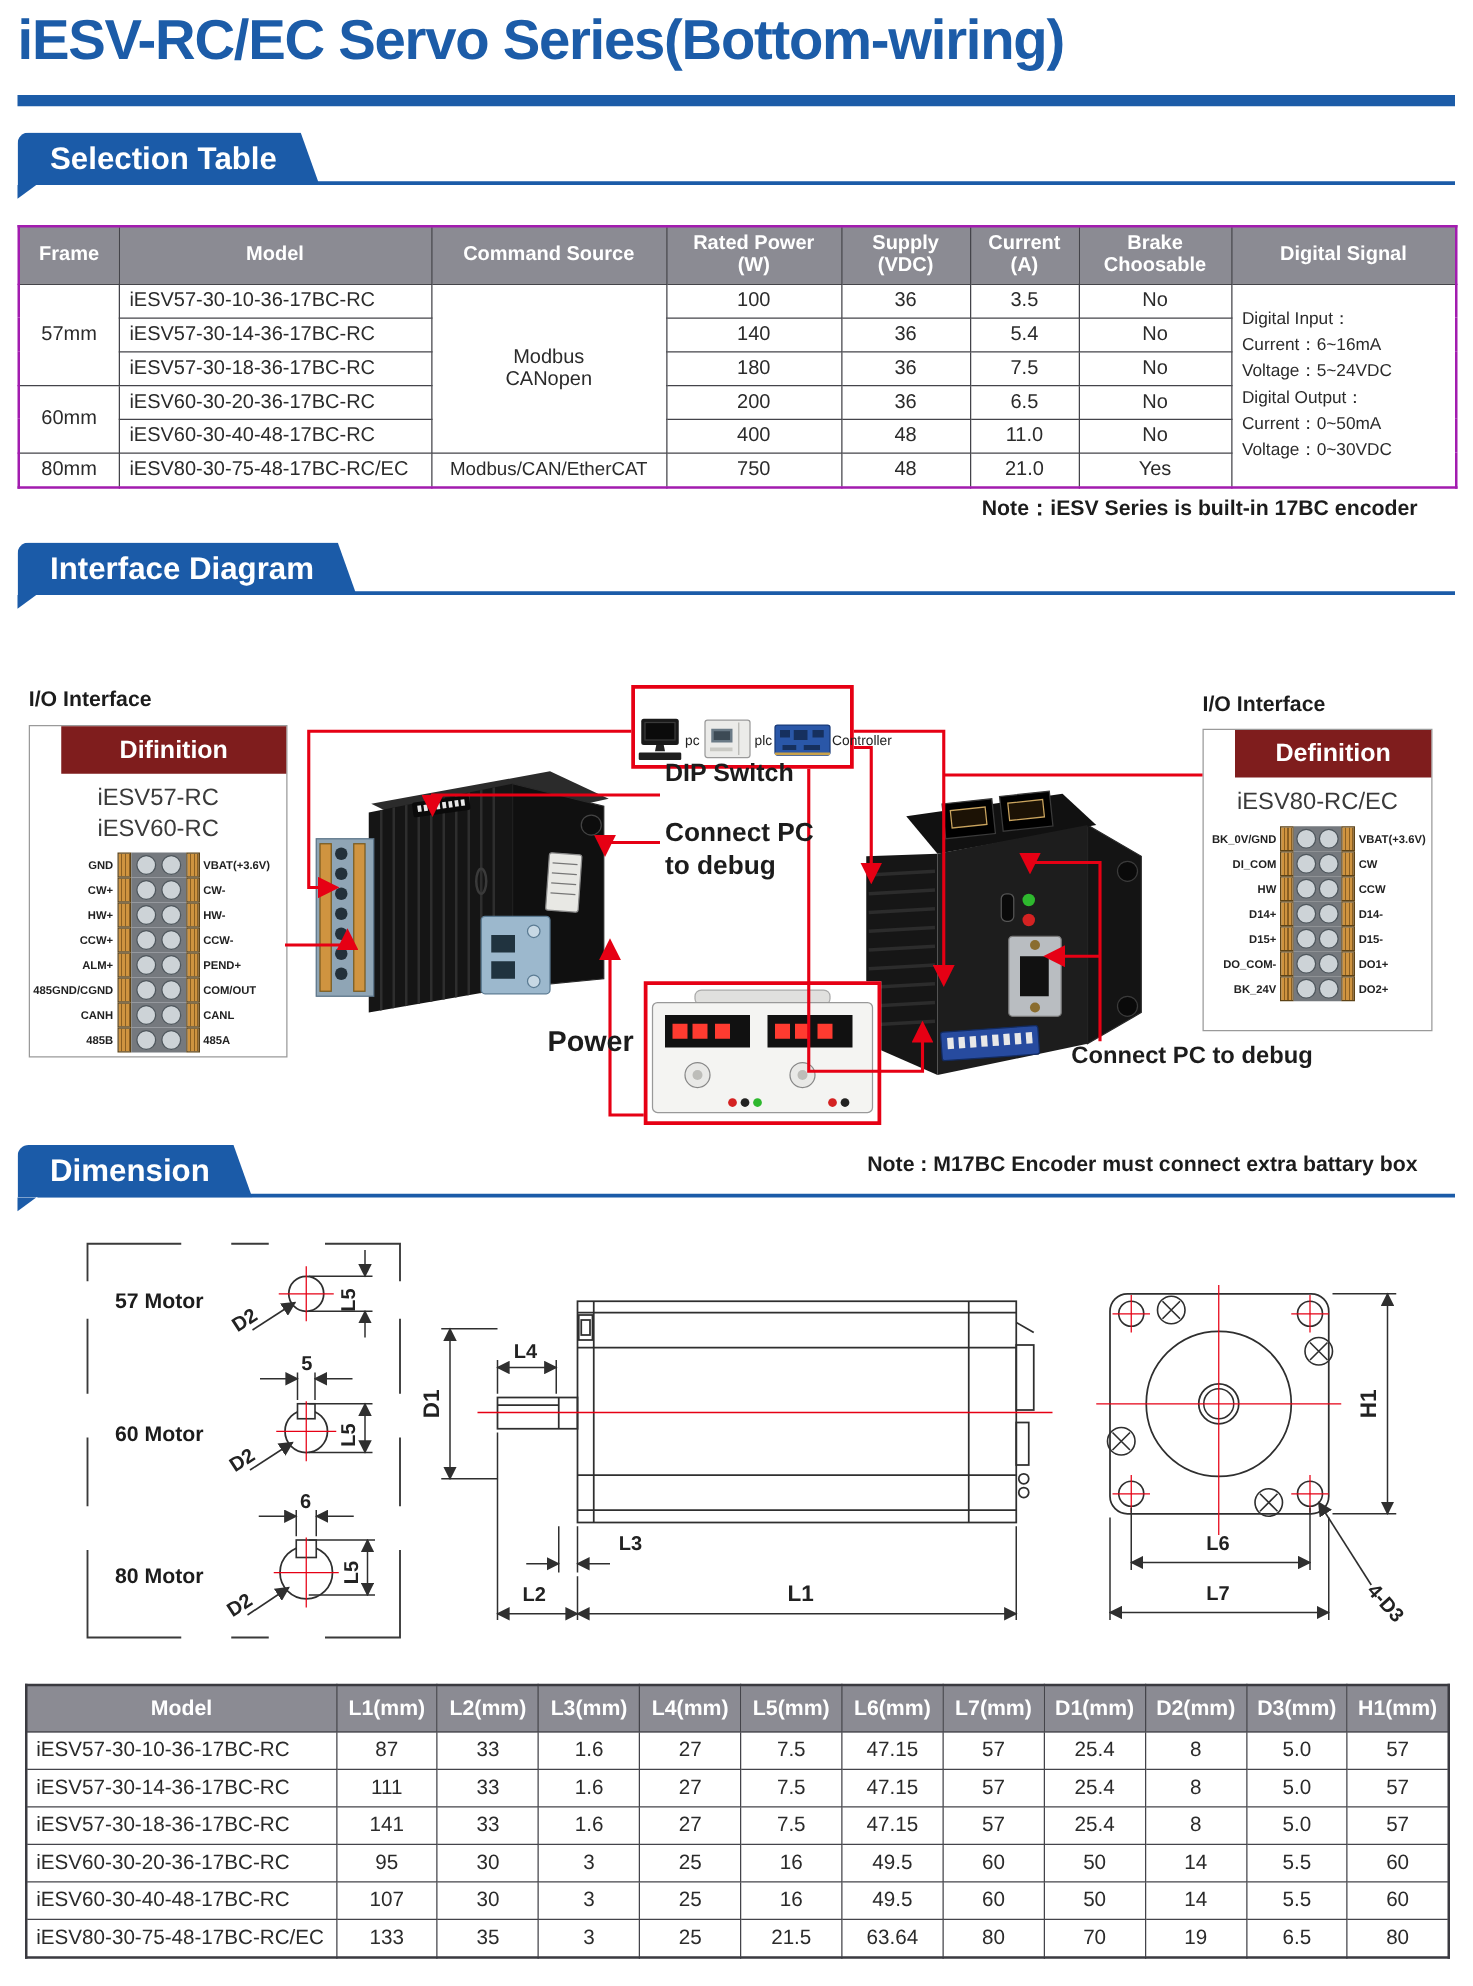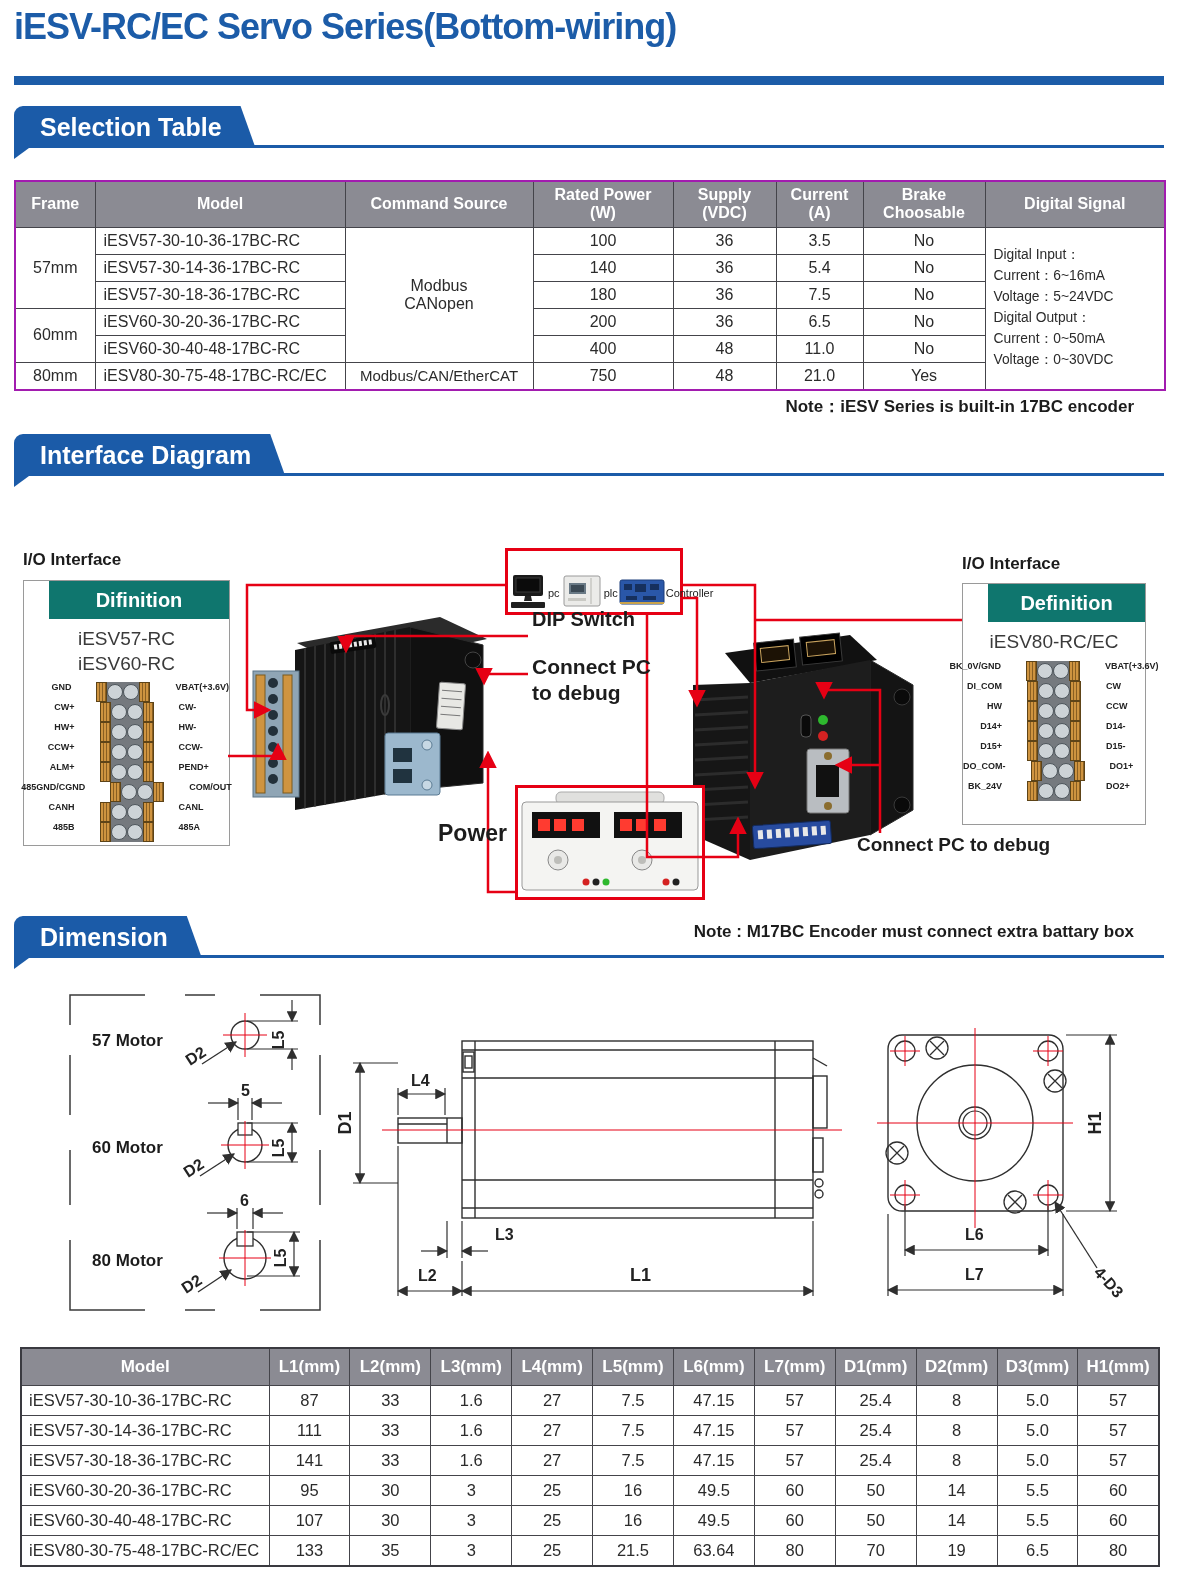--- a/index.html
+++ b/index.html
@@ -1,20 +1,20 @@
 <!DOCTYPE html>
 <html><head>
 <meta charset="utf-8">
 <style>
   html,body{margin:0;padding:0;background:#fff;}
   .page{position:relative;width:1178px;height:1589px;background:#fff;font-family:"Liberation Sans",sans-serif;color:#222;overflow:hidden;}
   .pre{white-space:pre-line;}
 
   
-  .doc-title{position:absolute;left:14px;top:6px;font-size:36px;font-weight:700;color:#1c5ca8;letter-spacing:-1px;}
+  .doc-title{position:absolute;left:14px;top:6px;font-size:45px;font-weight:700;color:#1c5ca8;letter-spacing:-1px;}
   .title-bar{position:absolute;left:14px;right:14px;top:76px;height:9px;background:#1c5ca8;}
 
   
   .section-bar{position:absolute;left:14px;right:14px;height:56px;}
   .tab{position:absolute;left:0;top:0;height:42px;background:#1b5ba8;color:#fff;font-weight:700;font-size:25px;display:flex;align-items:center;padding:0 34px 0 26px;border-radius:9px 4px 0 0;clip-path:polygon(0 0,calc(100% - 15px) 0,100% 100%,0 100%);}
   .fold{position:absolute;left:0;top:42px;width:0;height:0;border-top:11px solid #1b5ba8;border-right:15px solid transparent;}
   .bar-line{position:absolute;left:16px;right:0;top:39px;height:3px;background:#1b5ba8;}
   .note-text{position:absolute;right:4px;top:8px;font-size:17px;font-weight:600;color:#1c1c1c;}
 
   
@@ -30,23 +30,23 @@
 
   .dim-table{position:absolute;left:20px;top:1347px;width:1138px;table-layout:fixed;border:2px solid #3a3a40;}
   .dim-table th{background:#8b8b93;color:#fff;font-size:17px;font-weight:700;padding:8px 1px;border:1px solid #44444a;}
   .dim-table td{border:1px solid #44444a;font-size:16.5px;text-align:center;height:29px;color:#2b2b2b;padding:0 2px;}
   .dim-table td.model-cell{text-align:left;padding-left:7px;}
 
   
   .iface{position:absolute;left:0;top:540px;width:1178px;height:368px;}
   .io-label{position:absolute;font-size:17px;font-weight:700;color:#1c1c1c;}
   .io-box{position:absolute;background:#fff;border:1px solid #9a9a9a;}
-  .io-head{height:38px;background:#0f766e;color:#fff;font-size:20px;font-weight:700;display:flex;align-items:center;justify-content:center;margin-left:25px;}
+  .io-head{height:38px;background:#7f1d1d;color:#fff;font-size:20px;font-weight:700;display:flex;align-items:center;justify-content:center;margin-left:25px;}
   .io-models{text-align:center;font-size:19px;color:#3a3a3a;padding:8px 0 6px;line-height:1.3;}
-  .pin-row{display:flex;justify-content:center;height:20px;gap:22px;}
+  .pin-row{display:flex;align-items:center;justify-content:center;height:20px;}
   .pin-label{font-size:9px;font-weight:700;color:#222;}
   .pin-label.l{width:64px;text-align:right;padding-right:3px;}
   .pin-label.r{width:64px;text-align:left;padding-left:3px;}
   .pin-conn{display:flex;width:66px;height:100%;}
   .po{width:11px;height:100%;background:repeating-linear-gradient(90deg,#cf9440 0,#cf9440 2px,#8a5f22 2px,#8a5f22 3px);border:1px solid #5d4317;box-sizing:border-box;}
   .pg{flex:1;background:#75797e;display:flex;align-items:center;justify-content:space-evenly;}
   .pg b{width:14px;height:14px;border-radius:50%;background:#cdd3d7;border:1px solid #4e565c;}
 
   .diagram-label{position:absolute;font-weight:700;color:#1c1c1c;}
   .pcbox{position:absolute;left:505px;top:8px;width:178px;height:67px;border:3px solid #e60014;background:#fff;display:flex;align-items:flex-end;justify-content:space-evenly;box-sizing:border-box;padding-bottom:2px;}

